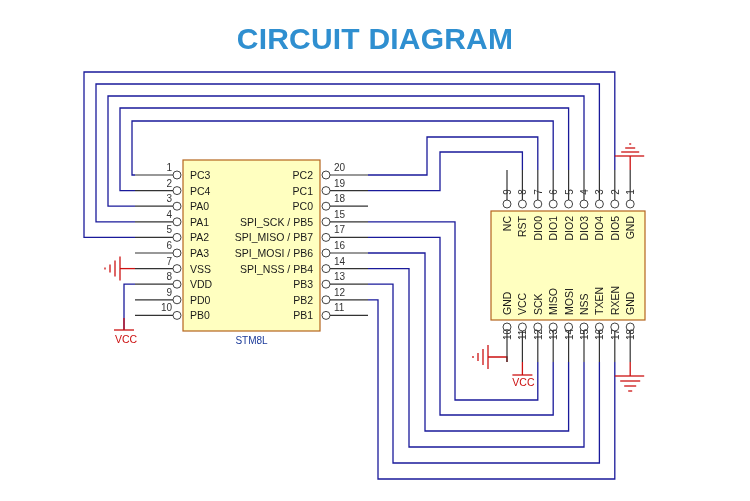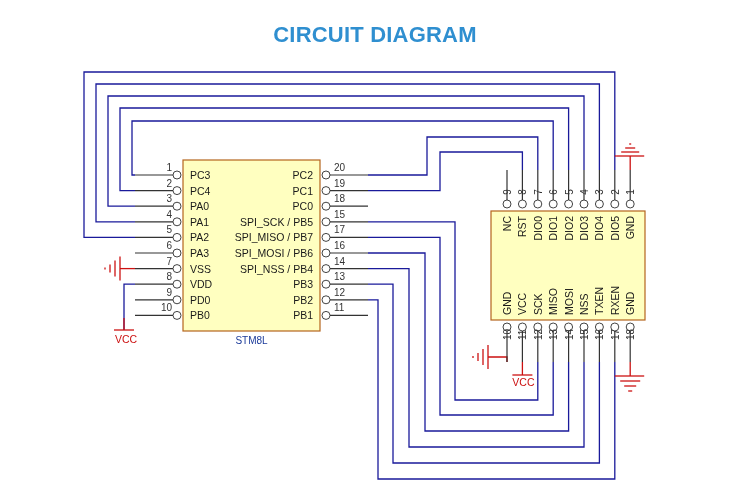--- a/index.html
+++ b/index.html
@@ -1,19 +1,19 @@
 <!DOCTYPE html>
 <html><head>
 <meta charset="utf-8">
 <style>
   html, body { margin: 0; padding: 0; background: #ffffff; }
   body { width: 750px; height: 501px; position: relative; overflow: hidden; font-family: "Liberation Sans", sans-serif; }
   .title {
     position: absolute; left: 0; top: 22px; width: 750px; text-align: center;
-    font-family: "Liberation Sans", sans-serif; font-weight: bold; font-size: 22px;
+    font-family: "Liberation Sans", sans-serif; font-weight: bold; font-size: 30px;
     color: #2f8fd0; letter-spacing: 0.2px;
   }
   svg { position: absolute; left: 0; top: 0; }
   .pin-num { font-family: "Liberation Sans", sans-serif; font-size: 10px; fill: #333333; }
   .pin-label { font-family: "Liberation Sans", sans-serif; font-size: 10.5px; fill: #1a1a1a; }
   .chip-name { font-family: "Liberation Sans", sans-serif; font-size: 10px; fill: #1a3a9a; }
   .pwr-label { font-family: "Liberation Sans", sans-serif; font-size: 10.5px; fill: #cc1111; }
 </style>
 </head>
 <body>

